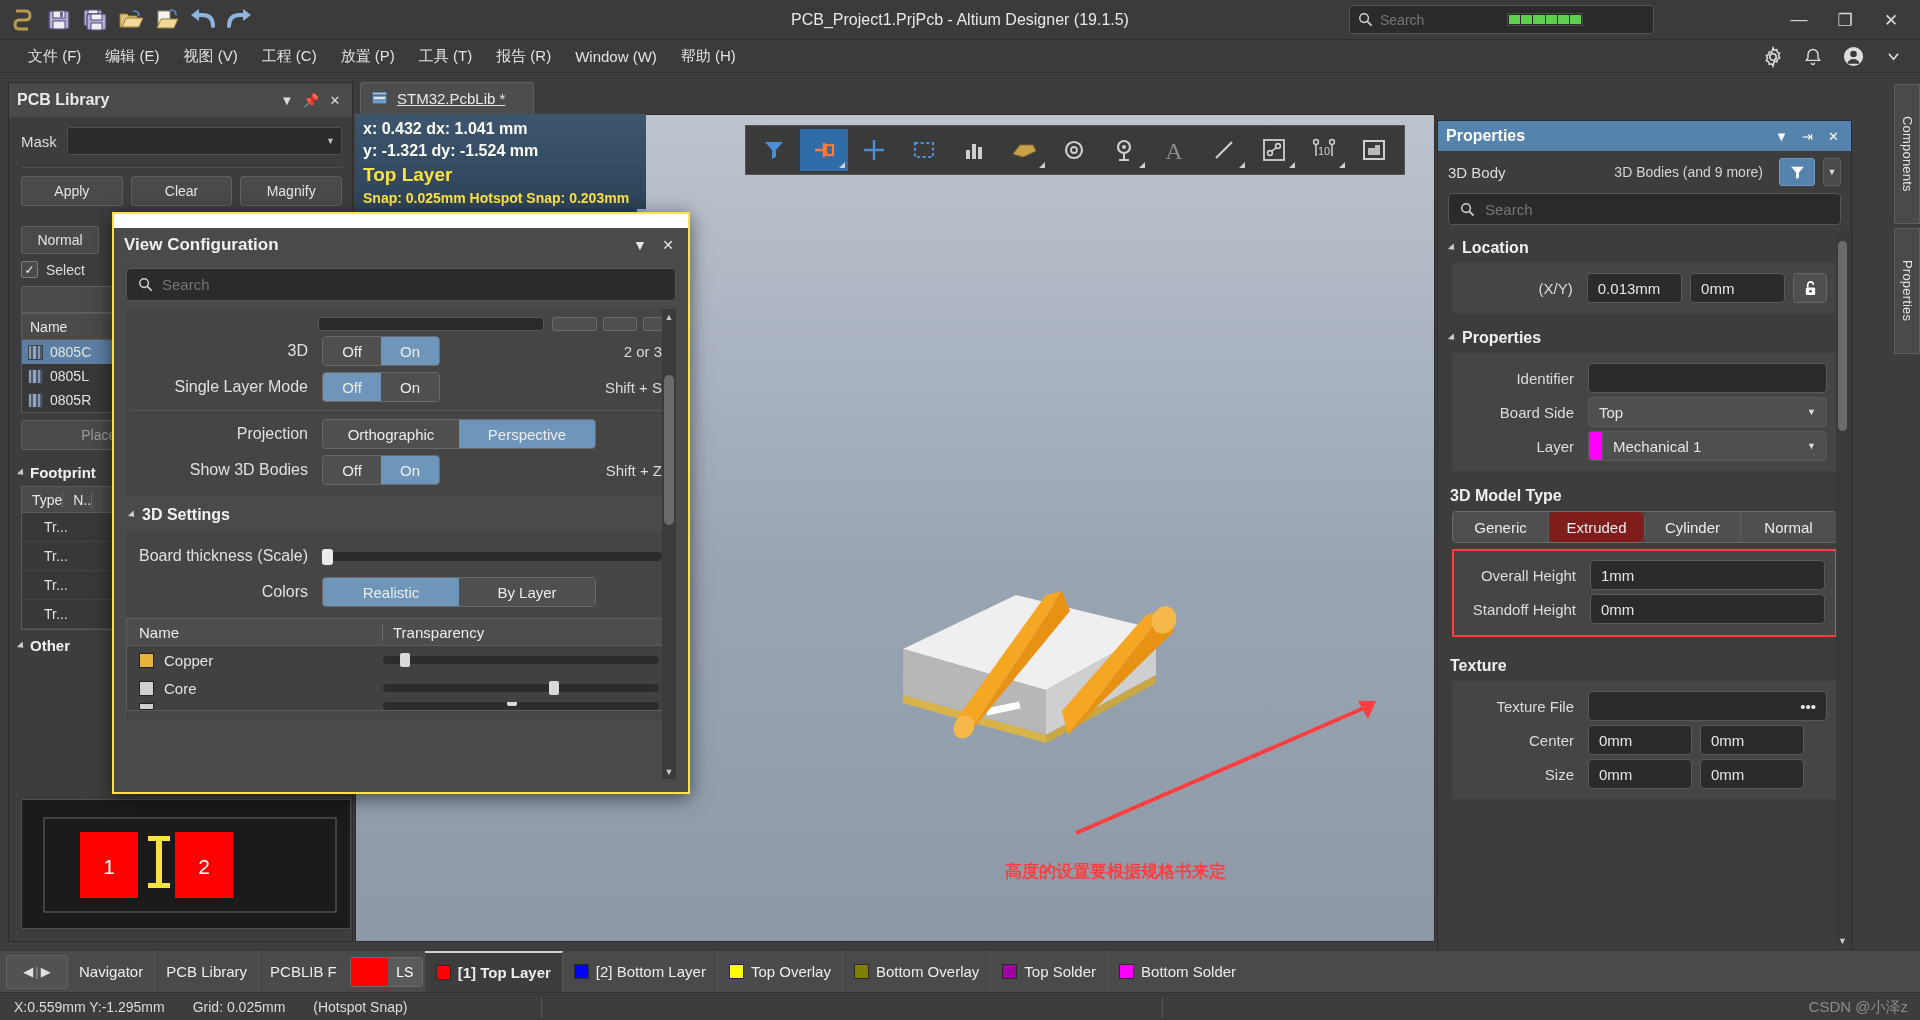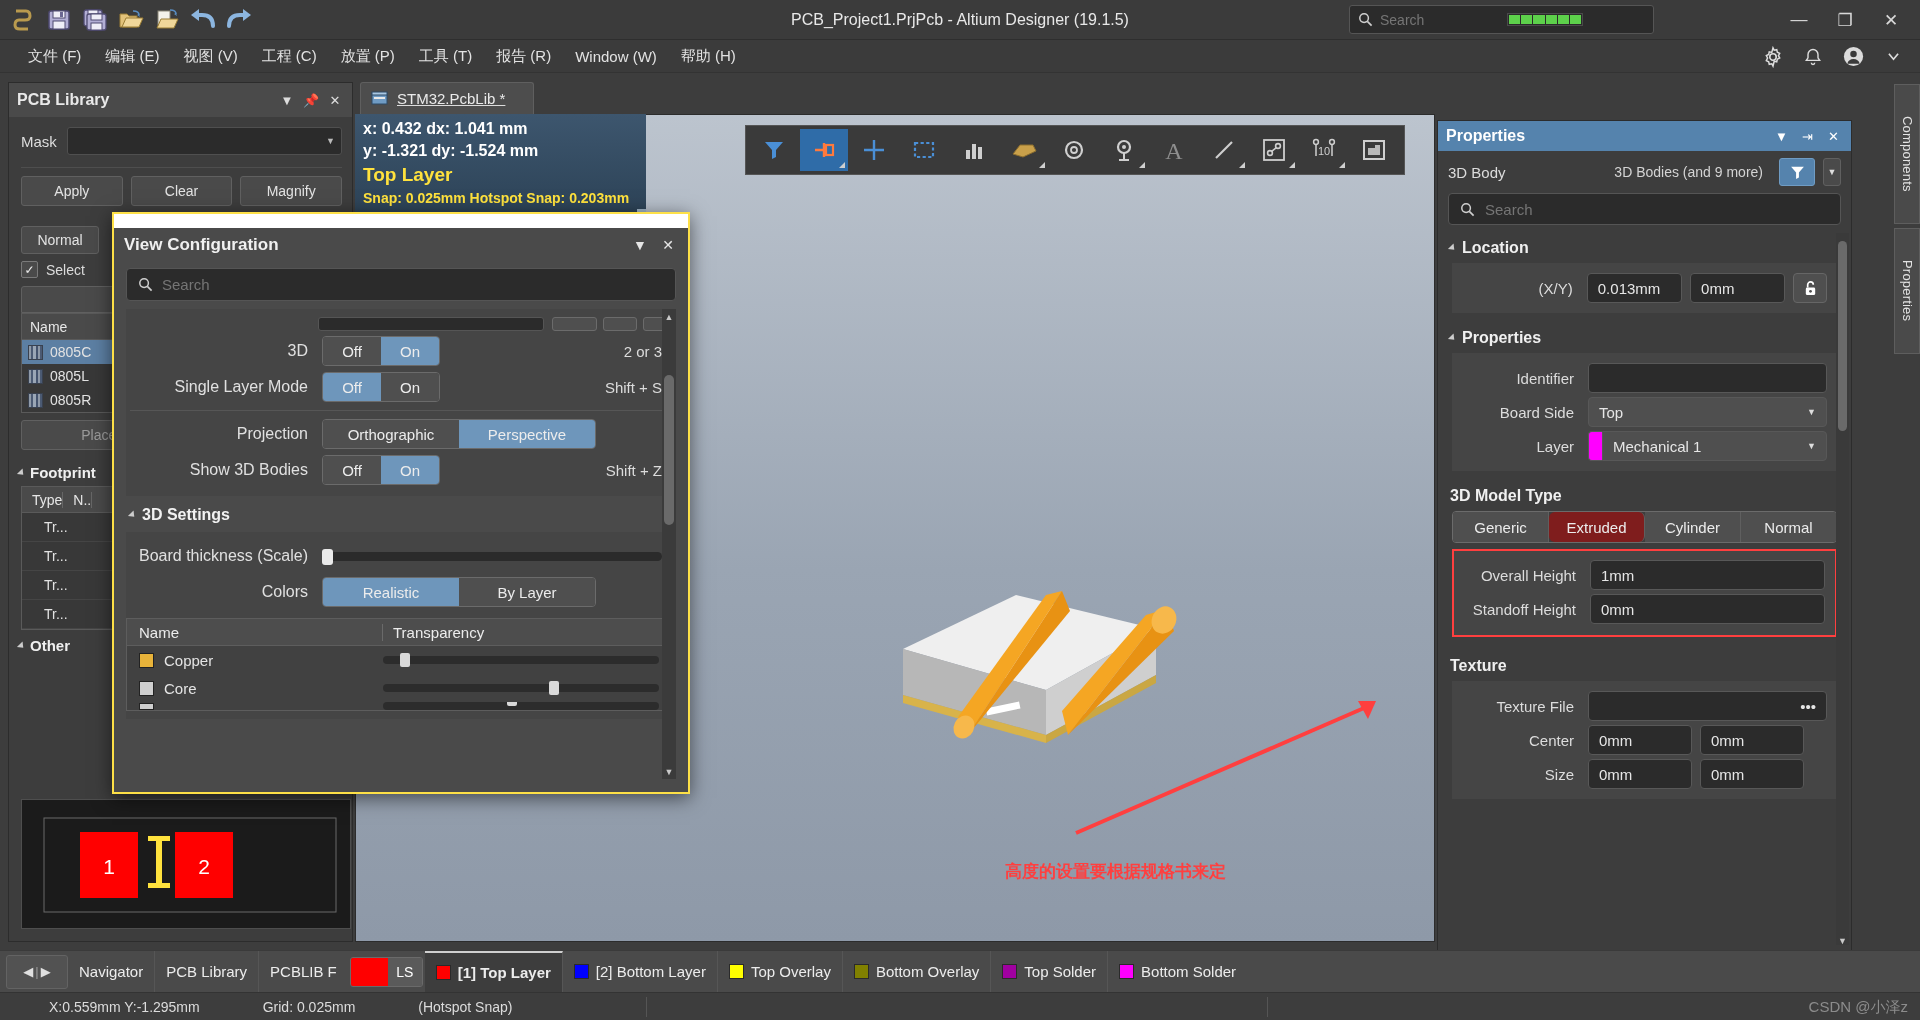--- a/index.html
+++ b/index.html
@@ -220,21 +220,21 @@
   .ltab.plain{ border-right:1px solid #565656;}
   #lscolor{ display:flex;align-items:center;gap:0;height:30px;border:1px solid #6a6a6a;border-radius:3px;
     overflow:hidden;margin:0 2px;}
   #lscolor .c{ width:37px;height:28px;background:#ff0000;}
   #lscolor .t{ width:34px;height:28px;background:#5a5a5a;display:flex;align-items:center;
     justify-content:center;font-size:14px;color:#fff;}
 
   
   #statusbar{ left:0; bottom:0; width:1920px; height:28px; background:#3d3d3d;
     display:flex; align-items:center; font-size:14px; color:#dcdcdc; border-top:1px solid #333;}
-  #statusbar .s{ padding:0 14px;margin-left:35px; }
+  #statusbar .s{ padding:0 14px; }
   #statusbar .vsep{ width:1px;height:20px;background:#555;}
   #csdn{ position:absolute; right:12px; bottom:3px; font-size:15px; color:#8c8c8c;}
 </style>
 </head>
 <body>
 
 <div class="abs" id="titlebar">
   <div class="abs" id="app-title">PCB_Project1.PrjPcb - Altium Designer (19.1.5)</div>
 </div>
 

